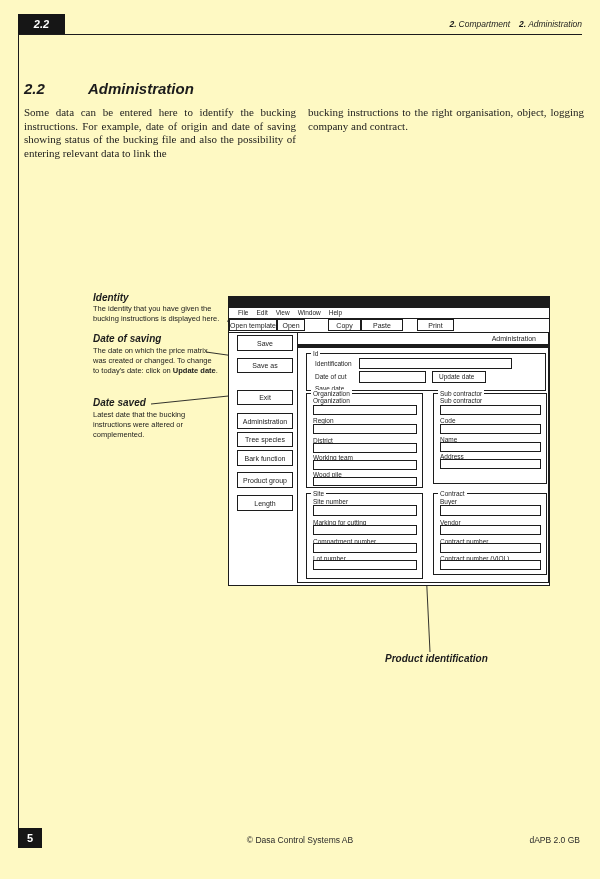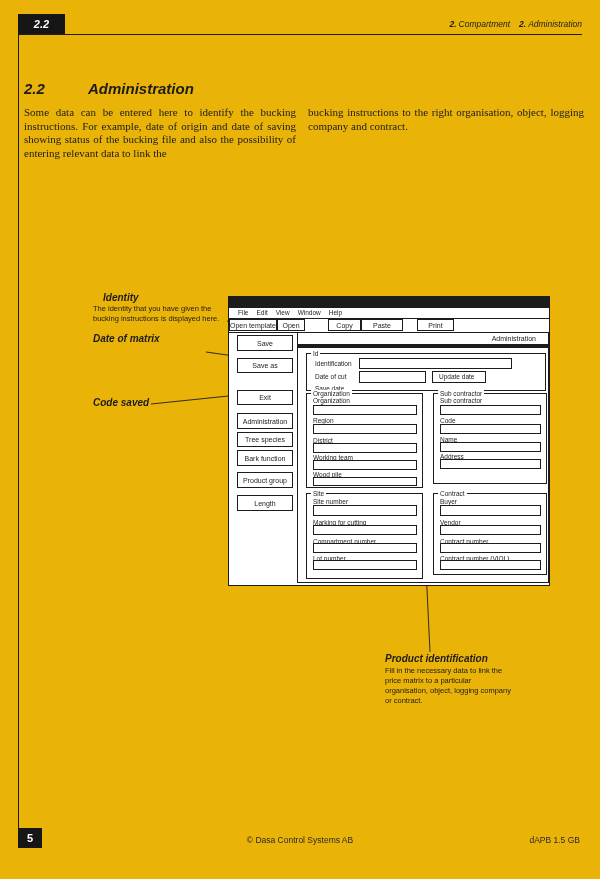--- a/index.html
+++ b/index.html
@@ -1,16 +1,16 @@
 <!DOCTYPE html>
 <html><head>
 <meta charset="utf-8">
 <style>
   html,body{margin:0;padding:0;background:#e8e8e8;}
-  .page{position:relative;width:600px;height:879px;background:#eab308;overflow:hidden;
+  .page{position:relative;width:600px;height:879px;background:#fef9c3;overflow:hidden;
         font-family:"Liberation Sans",sans-serif;color:#1c1c1c;}
   .abs{position:absolute;}
   .rule{background:#1c1c1c;}
   .tabbox{background:#161616;color:#fff;display:flex;align-items:center;justify-content:center;
           font-weight:bold;font-style:italic;font-size:11px;}
   .crumb{font-size:8.5px;font-style:italic;display:flex;gap:9px;}
   .crumb b{margin-right:2px;}
   .h1{font-weight:bold;font-style:italic;font-size:15px;}
   .bodytext{font-family:"Liberation Serif",serif;font-size:11px;line-height:13.5px;text-align:justify;}
   .ann-t{font-weight:bold;font-style:italic;font-size:10px;}
@@ -43,26 +43,28 @@
   </div>
   <div class="abs rule" style="left:18px;top:34px;width:564px;height:1px;"></div>
   <div class="abs rule" style="left:18px;top:34px;width:1px;height:794px;"></div>
 
   <div class="abs h1" style="left:24px;top:80px;">2.2</div>
   <div class="abs h1" style="left:88px;top:80px;">Administration</div>
 
   <div class="abs bodytext" style="left:308px;top:106px;width:276px;">bucking instructions to the right organisation, object, logging company and contract.</div>
   <div class="abs bodytext" style="left:24px;top:106px;width:272px;">Some data can be entered here to identify the bucking instructions. For example, date of origin and date of saving showing status of the bucking file and also the possibility of entering relevant data to link the</div>
 
-  <div class="abs ann-t" style="left:93px;top:292px;margin-left:10px;">Identity</div>
+  <div class="abs ann-t" style="left:93px;top:292px;">Identity</div>
   <div class="abs ann-b" style="left:93px;top:304px;width:146px;">The identity that you have given the bucking instructions is displayed here.</div>
 
-  <div class="abs ann-t" style="left:93px;top:333px;">Date of matrix</div>
+  <div class="abs ann-t" style="left:93px;top:333px;">Date of saving</div>
+  <div class="abs ann-b" style="left:93px;top:346px;width:126px;"><span>The date on which the price matrix was created or changed. To change to today's date: click on </span><b>Update date</b><span>.</span></div>
 
-  <div class="abs ann-t" style="left:93px;top:397px;">Code saved</div>
+  <div class="abs ann-t" style="left:93px;top:397px;">Date saved</div>
+  <div class="abs ann-b" style="left:93px;top:410px;width:120px;">Latest date that the bucking instructions were altered or complemented.</div>
 
   <svg class="leader" width="600" height="879" viewBox="0 0 600 879">
     <line x1="227" y1="321" x2="366" y2="362" stroke="#1c1c1c" stroke-width="0.9"></line>
     <line x1="206" y1="352" x2="361" y2="374" stroke="#1c1c1c" stroke-width="0.9"></line>
     <line x1="151" y1="404" x2="364" y2="382" stroke="#1c1c1c" stroke-width="0.9"></line>
     <line x1="424" y1="527" x2="430" y2="652" stroke="#1c1c1c" stroke-width="0.9"></line>
   </svg>
 
   <div class="abs dlg" style="left:228px;top:296px;width:320px;height:288px;">
 
@@ -152,19 +154,18 @@
       <div class="abs flabel" style="left:6px;top:25px;">Vendor</div>
       <div class="abs input" style="left:6px;top:31px;width:101px;height:10px;"></div>
       <div class="abs flabel" style="left:6px;top:44px;">Contract number</div>
       <div class="abs input" style="left:6px;top:49px;width:101px;height:10px;"></div>
       <div class="abs flabel" style="left:6px;top:61px;">Contract number (VIOL)</div>
       <div class="abs input" style="left:6px;top:66px;width:101px;height:10px;"></div>
     </div>
   </div>
 
   <div class="abs ann-t" style="left:385px;top:653px;">Product identification</div>
-  <div class="abs ann-b" style="left:385px;top:666px;width:128px;">Fill in the necessary data to link the price matrix to a particular organisation, object, logging company or contract.</div>
 
   <div class="abs tabbox" style="left:18px;top:828px;width:24px;height:20px;font-style:normal;">5</div>
   <div class="abs foot" style="left:0;top:836px;width:600px;text-align:center;">© Dasa Control Systems AB</div>
-  <div class="abs foot" style="right:20px;top:836px;">dAPB 1.5 GB</div>
+  <div class="abs foot" style="right:20px;top:836px;">dAPB 2.0 GB</div>
 
 </div>
 
 </body></html>

